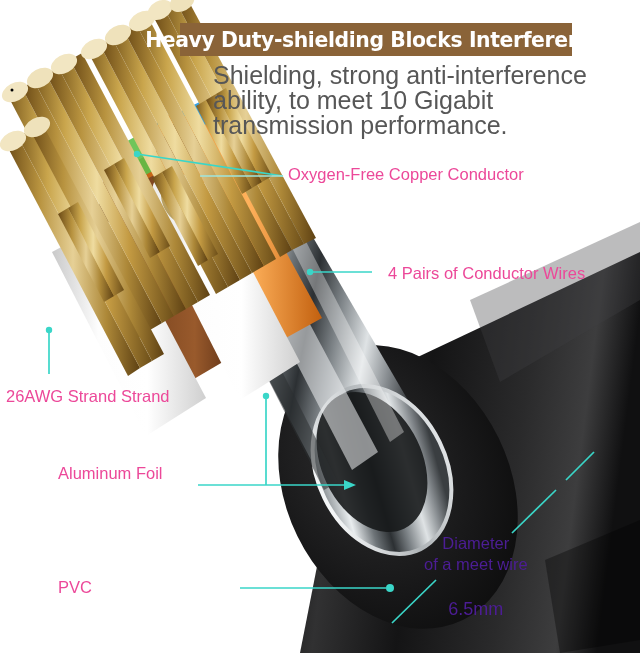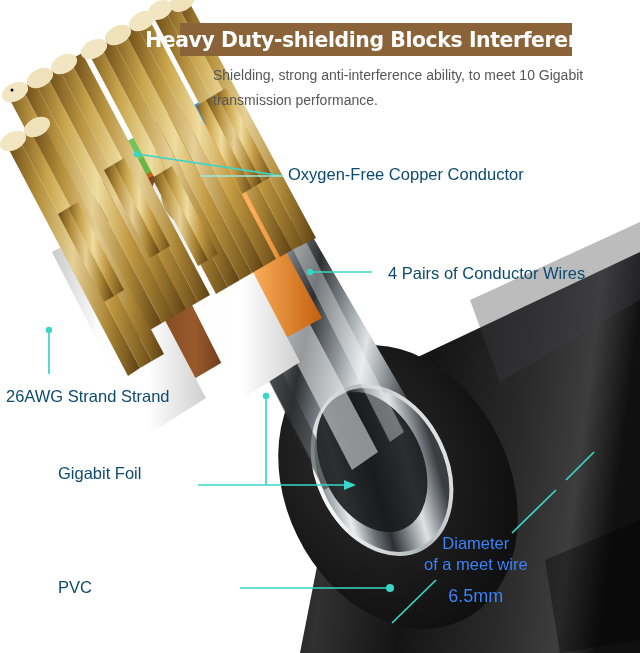--- a/index.html
+++ b/index.html
@@ -21,44 +21,44 @@
   .banner-title {
     color:#ffffff;
     font-family:"DejaVu Sans", sans-serif;
     font-size:21px; font-weight:bold;
     letter-spacing:-0.4px;
     white-space:nowrap;
     transform:scaleX(0.97);
   }
   .subtitle {
     position:absolute; left:213px; top:63px; width:420px;
-    color:#575757; font-size:14px; line-height:25px;
+    color:#575757; font-size:25px; line-height:25px;
     font-family:"Liberation Sans", sans-serif;
     z-index:40;
   }
 
   
   #art { position:absolute; inset:0; z-index:10; }
 
   
   .callout {
     position:absolute; z-index:45;
-    color:#0c4a6e; font-size:16.5px; line-height:21px;
+    color:#ec4899; font-size:16.5px; line-height:21px;
     font-family:"Liberation Sans", sans-serif;
     white-space:nowrap;
   }
-  .callout.onDark { color:#3b82f6; text-align:center; }
+  .callout.onDark { color:#4c1d95; text-align:center; }
 
   #lbl-oxygen     { left:288px; top:164px; }
   #lbl-pairs      { left:388px; top:263px; }
   #lbl-awg        { left:6px;   top:386px; }
   #lbl-shield     { left:58px;  top:463px; }
   #lbl-pvc        { left:58px;  top:577px; }
   #lbl-diameter   { left:424px; top:533px; }
-  #lbl-diameter .mm { margin-top:11px; font-size:18px; }
+  #lbl-diameter .mm { margin-top:24px; font-size:18px; }
 </style>
 </head>
 <body>
 
 <div id="stage">
 
   <svg id="art" viewBox="0 0 640 653" width="640" height="653">
     <defs>
 
       <linearGradient id="gCopper" x1="0" y1="0" x2="1" y2="0">
@@ -277,21 +277,21 @@
 
   <div class="callout" id="lbl-oxygen">Oxygen-Free Copper Conductor</div>
 
   <div class="callout" id="lbl-pairs">4 Pairs of Conductor Wires</div>
 
   <div class="callout" id="lbl-awg">
     <div>26AWG Strand Strand</div>
   </div>
 
   <div class="callout" id="lbl-shield">
-    <div>Gigabit Foil</div>
+    <div>Aluminum Foil</div>
   </div>
 
   <div class="callout" id="lbl-pvc">
     <div>PVC</div>
   </div>
 
   <div class="callout onDark" id="lbl-diameter">
     <div>Diameter</div>
     <div>of a meet wire</div>
     <div class="mm">6.5mm</div>

